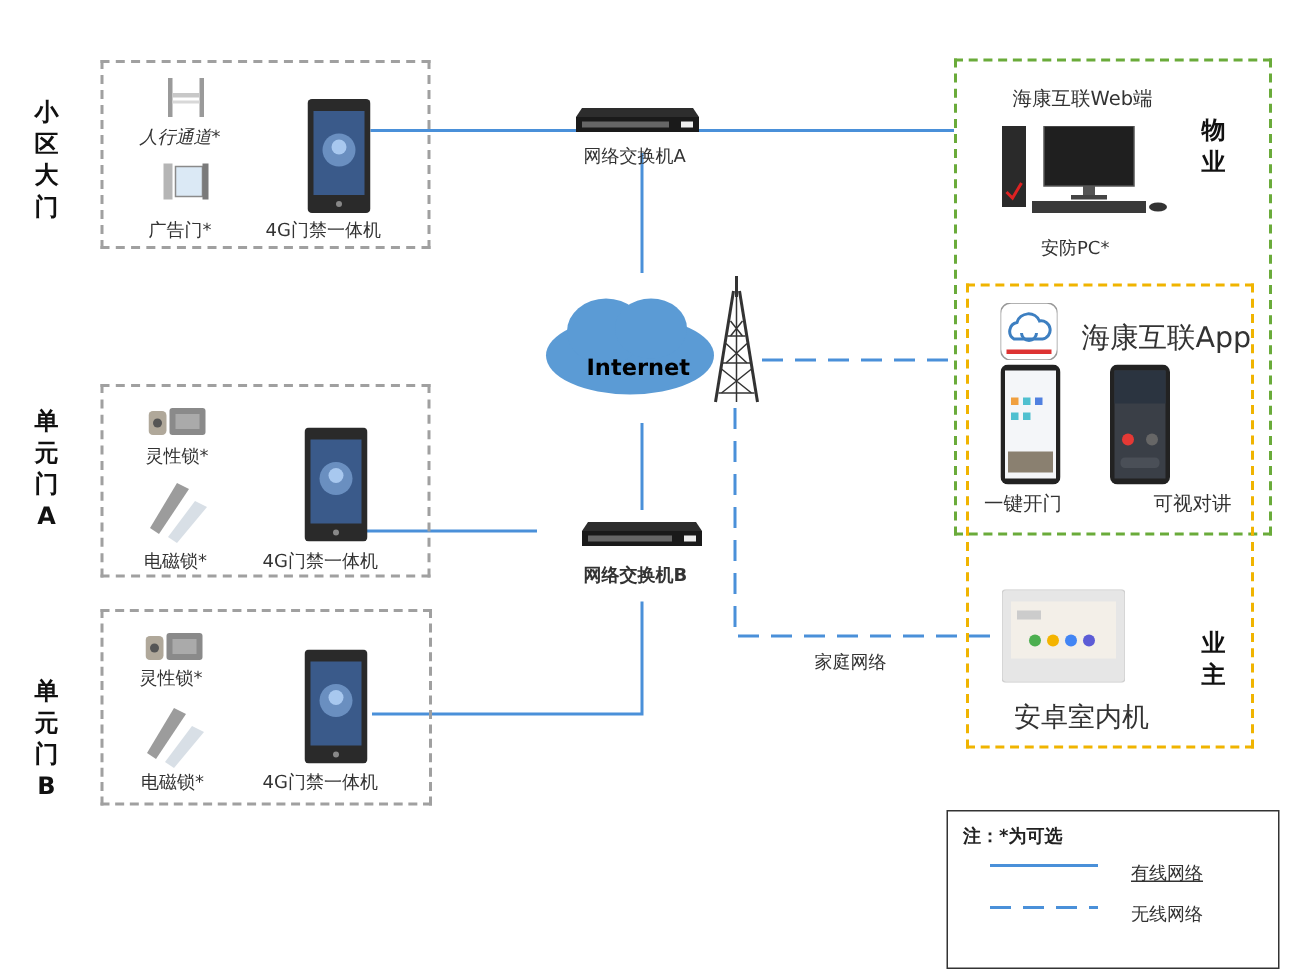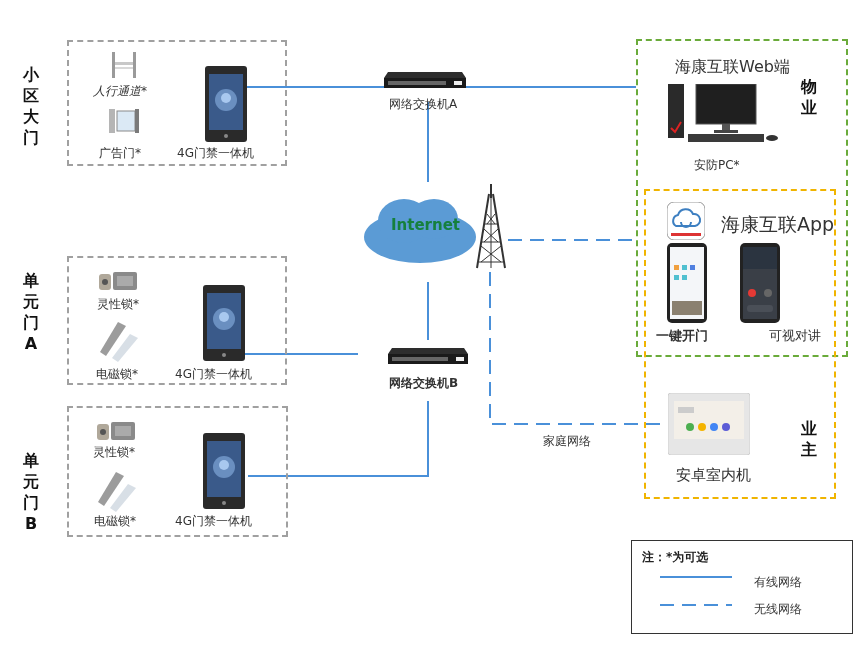--- a/index.html
+++ b/index.html
@@ -6,21 +6,21 @@
   body { width:865px; height:651px; position:relative; overflow:hidden;
          font-family:"DejaVu Sans","Liberation Sans",sans-serif; color:#222; }
   .abs { position:absolute; }
   .lbl { position:absolute; font-size:12px; color:#333; white-space:nowrap; }
   .vlabel { position:absolute; font-size:16px; font-weight:bold; color:#111;
             line-height:21px; text-align:center; width:20px; }
   .group-box { position:absolute; border:2px dashed #a0a0a0; box-sizing:border-box; }
   .green-box { position:absolute; border:2px dashed #6aab3a; box-sizing:border-box; }
   .yellow-box { position:absolute; border:2px dashed #f0b400; box-sizing:border-box; }
   svg.lines { position:absolute; left:0; top:0; }
-  .legend { position:absolute; left:631px; top:540px; width:222px; height:94px;
+  .legend { position:absolute; left:631px; top:540px; width:222px; height:106px;
             border:1.5px solid #333; box-sizing:border-box; background:#fff;padding-left:42px; }
   .legend-title { position:absolute; left:10px; top:8px; font-size:12px; font-weight:bold; }
   .legend-text { position:absolute; left:122px; font-size:12px; color:#333; }
 </style>
 </head>
 <body>
 
 <svg class="lines" width="865" height="651">
 
   <line x1="247" y1="87" x2="636" y2="87" stroke="#4a90d9" stroke-width="2"></line>
@@ -76,21 +76,21 @@
   <rect x="4" y="9" width="58" height="4" fill="#666"></rect>
   <rect x="70" y="9" width="8" height="4" fill="#eee"></rect>
 </svg>
 <div class="lbl" style="left:389px;top:96px;">网络交换机A</div>
 
 <svg class="abs" style="left:362px;top:195px;" width="118" height="72">
   <ellipse cx="58" cy="42" rx="56" ry="26" fill="#5b9bd5"></ellipse>
   <ellipse cx="42" cy="26" rx="26" ry="22" fill="#5b9bd5"></ellipse>
   <ellipse cx="72" cy="24" rx="24" ry="20" fill="#5b9bd5"></ellipse>
 </svg>
-<div class="lbl" style="left:391px;top:216px;font-size:15px;color:#15803d;font-weight:bold;">Internet</div>
+<div class="lbl" style="left:391px;top:236px;font-size:15px;color:#000000;font-weight:bold;">Internet</div>
 
 <svg class="abs" style="left:471px;top:184px;" width="40" height="86">
   <line x1="20" y1="0" x2="20" y2="14" stroke="#333" stroke-width="2"></line>
   <polyline points="18,10 6,84" fill="none" stroke="#333" stroke-width="2"></polyline>
   <polyline points="22,10 34,84" fill="none" stroke="#333" stroke-width="2"></polyline>
   <line x1="20" y1="10" x2="20" y2="84" stroke="#333" stroke-width="1"></line>
   <path d="M16,30 L24,40 M24,30 L16,40 M13,45 L27,58 M27,45 L13,58 M10,62 L30,78 M30,62 L10,78" stroke="#333" stroke-width="1" fill="none"></path>
   <line x1="14" y1="40" x2="26" y2="40" stroke="#333" stroke-width="1"></line>
   <line x1="11" y1="58" x2="29" y2="58" stroke="#333" stroke-width="1"></line>
   <line x1="8" y1="78" x2="32" y2="78" stroke="#333" stroke-width="1"></line>
@@ -160,21 +160,21 @@
 <svg class="abs" style="left:203px;top:433px;" width="42" height="76">
   <rect x="0" y="0" width="42" height="76" rx="3" fill="#2a2a2a"></rect>
   <rect x="4" y="8" width="34" height="56" fill="#3a5a8a"></rect>
   <circle cx="21" cy="34" r="11" fill="#6a8fc0"></circle>
   <circle cx="21" cy="32" r="5" fill="#a8c8ef"></circle>
   <circle cx="21" cy="70" r="2" fill="#888"></circle>
 </svg>
 <div class="lbl" style="left:175px;top:513px;">4G门禁一体机</div>
 
 <div class="green-box" style="left:636px;top:39px;width:212px;height:318px;"></div>
-<div class="lbl" style="left:675px;top:57px;font-size:16px;">海康互联Web端</div>
+<div class="lbl" style="left:675px;top:57px;font-size:13px;">海康互联Web端</div>
 <div class="vlabel" style="left:799px;top:76px;">
   <div>物</div>
   <div>业</div>
 </div>
 <svg class="abs" style="left:668px;top:84px;" width="112" height="60">
   <rect x="0" y="0" width="16" height="54" fill="#2a2a2a"></rect>
   <polyline points="3,44 7,48 13,38" fill="none" stroke="#d22" stroke-width="2"></polyline>
   <rect x="28" y="0" width="60" height="40" fill="#1f1f1f" stroke="#555"></rect>
   <rect x="54" y="40" width="8" height="6" fill="#555"></rect>
   <rect x="46" y="46" width="24" height="3" fill="#444"></rect>
@@ -195,21 +195,21 @@
 <svg class="abs" style="left:667px;top:243px;" width="40" height="80">
   <rect x="0" y="0" width="40" height="80" rx="5" fill="#222"></rect>
   <rect x="3" y="4" width="34" height="72" fill="#f4f6f9"></rect>
   <rect x="7" y="22" width="5" height="5" fill="#f0a040"></rect>
   <rect x="15" y="22" width="5" height="5" fill="#50c0d0"></rect>
   <rect x="23" y="22" width="5" height="5" fill="#5080e0"></rect>
   <rect x="7" y="32" width="5" height="5" fill="#50c0d0"></rect>
   <rect x="15" y="32" width="5" height="5" fill="#50c0d0"></rect>
   <rect x="5" y="58" width="30" height="14" fill="#8a8070"></rect>
 </svg>
-<div class="lbl" style="left:656px;top:327px;font-size:13px;font-weight:bold;">一键开门</div>
+<div class="lbl" style="left:656px;top:327px;font-size:13px;">一键开门</div>
 
 <svg class="abs" style="left:740px;top:243px;" width="40" height="80">
   <rect x="0" y="0" width="40" height="80" rx="5" fill="#222"></rect>
   <rect x="3" y="4" width="34" height="72" fill="#3a3f47"></rect>
   <rect x="3" y="4" width="34" height="22" fill="#2b3440"></rect>
   <circle cx="12" cy="50" r="4" fill="#e53935"></circle>
   <circle cx="28" cy="50" r="4" fill="#666"></circle>
   <rect x="7" y="62" width="26" height="7" rx="3" fill="#4a4f57"></rect>
 </svg>
 <div class="lbl" style="left:769px;top:327px;font-size:13px;">可视对讲</div>
@@ -220,27 +220,27 @@
 </div>
 <svg class="abs" style="left:668px;top:393px;" width="82" height="62">
   <rect x="0" y="0" width="82" height="62" rx="3" fill="#e6e6e6" stroke="#d0d0d0"></rect>
   <rect x="6" y="8" width="70" height="38" fill="#f3efe8"></rect>
   <circle cx="22" cy="34" r="4" fill="#4caf50"></circle>
   <circle cx="34" cy="34" r="4" fill="#f4b400"></circle>
   <circle cx="46" cy="34" r="4" fill="#4285f4"></circle>
   <circle cx="58" cy="34" r="4" fill="#5c5cd6"></circle>
   <rect x="10" y="14" width="16" height="6" fill="#ccc"></rect>
 </svg>
-<div class="lbl" style="left:676px;top:466px;font-size:15px;">安卓室内机</div>
+<div class="lbl" style="left:676px;top:466px;font-size:18px;">安卓室内机</div>
 
 <div class="lbl" style="left:543px;top:433px;">家庭网络</div>
 
 <div class="legend">
   <div class="legend-title">注：*为可选</div>
   <svg class="abs" style="left:28px;top:34px;" width="76" height="4">
     <line x1="0" y1="2" x2="72" y2="2" stroke="#4a90d9" stroke-width="2"></line>
   </svg>
-  <div class="legend-text" style="top:33px;">有线网络</div>
+  <div class="legend-text" style="top:33px;text-decoration:underline;">有线网络</div>
   <svg class="abs" style="left:28px;top:62px;" width="76" height="4">
     <line x1="0" y1="2" x2="72" y2="2" stroke="#4a90d9" stroke-width="2" stroke-dasharray="14,8"></line>
   </svg>
   <div class="legend-text" style="top:60px;">无线网络</div>
 </div>
 
 </body></html>

